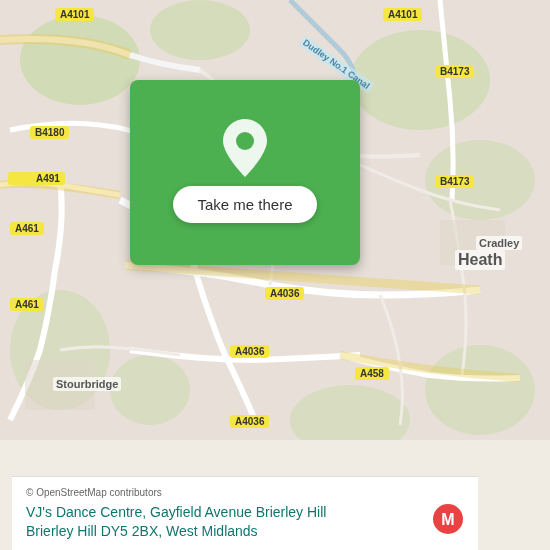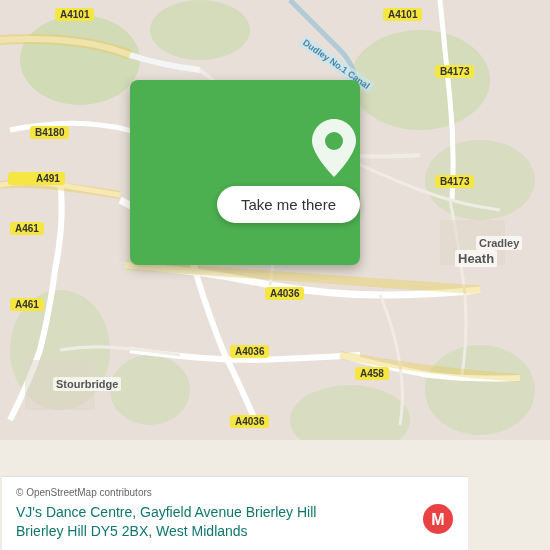--- a/index.html
+++ b/index.html
@@ -31,21 +31,21 @@
     .location-panel {
       position: absolute;
       top: 80px;
       left: 130px;
       width: 230px;
       height: 185px;
       background: #4CAF50;
       border-radius: 8px;
       display: flex;
       flex-direction: column;
-      align-items: flex-end;
+      align-items: center;
       justify-content: center;
       gap: 12px;
       box-shadow: 0 4px 12px rgba(0,0,0,0.3);
     }
 
     .location-pin {
       width: 52px;
       height: 52px;
       position: relative;
       display: flex;
@@ -68,21 +68,21 @@
       font-weight: 500;
       cursor: pointer;
       box-shadow: 0 2px 6px rgba(0,0,0,0.2);
       white-space: nowrap;
     }
 
     
     .info-panel {
       position: absolute;
       bottom: 0;
-      left: 2px;
+      left: 12px;
       width: 466px;
       background: white;
       padding: 10px 14px 8px 14px;
       border-top: 1px solid #ddd;
     }
 
     .osm-credit {
       font-size: 10px;
       color: #666;
       margin-bottom: 5px;
@@ -209,21 +209,21 @@
   <div class="road-label yellow" style="left:265px;top:287px;">A4036</div>
   <div class="road-label yellow" style="left:230px;top:345px;">A4036</div>
   <div class="road-label yellow" style="left:230px;top:415px;">A4036</div>
   <div class="road-label yellow" style="left:355px;top:367px;">A458</div>
   <div class="road-label yellow" style="left:435px;top:65px;">B4173</div>
   <div class="road-label yellow" style="left:435px;top:175px;">B4173</div>
   <div class="road-label yellow" style="left:10px;top:298px;">A461</div>
 
   <div class="road-label" style="left:30px;top:377px;font-size:11px;background:rgba(255,255,255,0.7);margin-left:23px;">Stourbridge</div>
   <div class="road-label" style="left:448px;top:236px;font-size:11px;background:rgba(255,255,255,0.7);margin-left:28px;">Cradley</div>
-  <div class="road-label" style="left:455px;top:250px;font-size:13px;background:rgba(255,255,255,0.7);text-align:center;">Heath</div>
+  <div class="road-label" style="left:455px;top:250px;font-size:16px;background:rgba(255,255,255,0.7);text-align:center;">Heath</div>
   <div class="road-label" style="left:305px;top:35px;font-size:9px;background:rgba(200,230,240,0.7);color:#4488aa;transform:rotate(35deg);transform-origin:0 0;">Dudley No.1 Canal</div>
 
   <div class="location-panel">
     <div class="location-pin">
       <svg viewBox="0 0 52 62" xmlns="http://www.w3.org/2000/svg">
 
         <path d="M 26 2 C 14 2 4 12 4 24 C 4 38 26 60 26 60 C 26 60 48 38 48 24 C 48 12 38 2 26 2 Z" fill="white" opacity="0.9"></path>
 
         <circle cx="26" cy="24" r="9" fill="#4CAF50"></circle>
       </svg>

